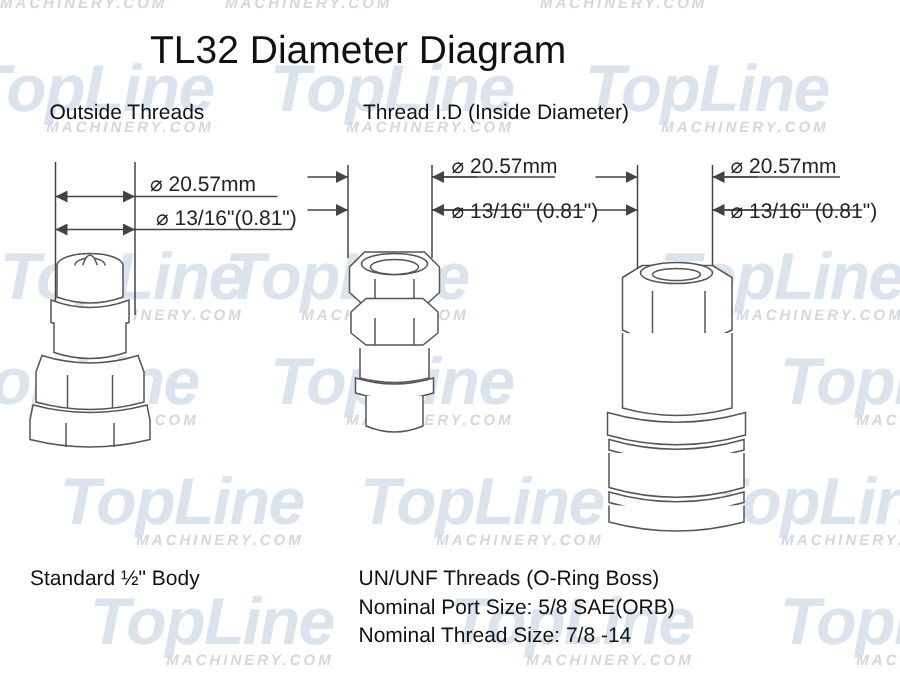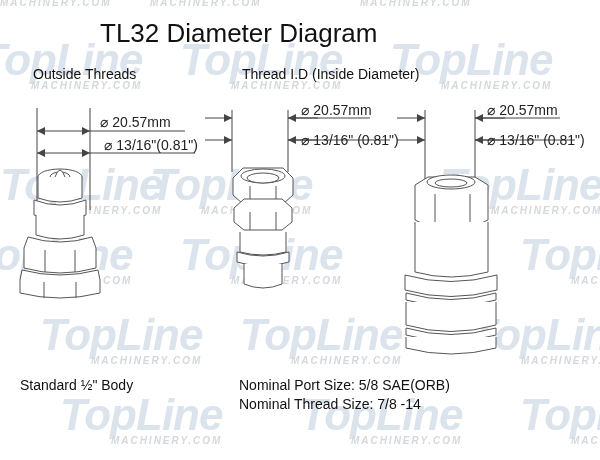--- a/index.html
+++ b/index.html
@@ -175,15 +175,16 @@
 <div class="dim" style="left:301px; top:132px;">⌀ 13/16" (0.81")</div>
 
 <div class="dim" style="left:487px; top:102px;">⌀ 20.57mm</div>
 <div class="dim" style="left:487px; top:132px;">⌀ 13/16" (0.81")</div>
 
 <div class="desc" style="left:20px; top:376px;">
   <div>Standard ½" Body</div>
 </div>
 
 <div class="desc" style="left:239px; top:376px;">
+  <div>UN/UNF Threads (O-Ring Boss)</div>
   <div>Nominal Port Size: 5/8 SAE(ORB)</div>
   <div>Nominal Thread Size: 7/8 -14</div>
 </div>
 
 </body></html>

